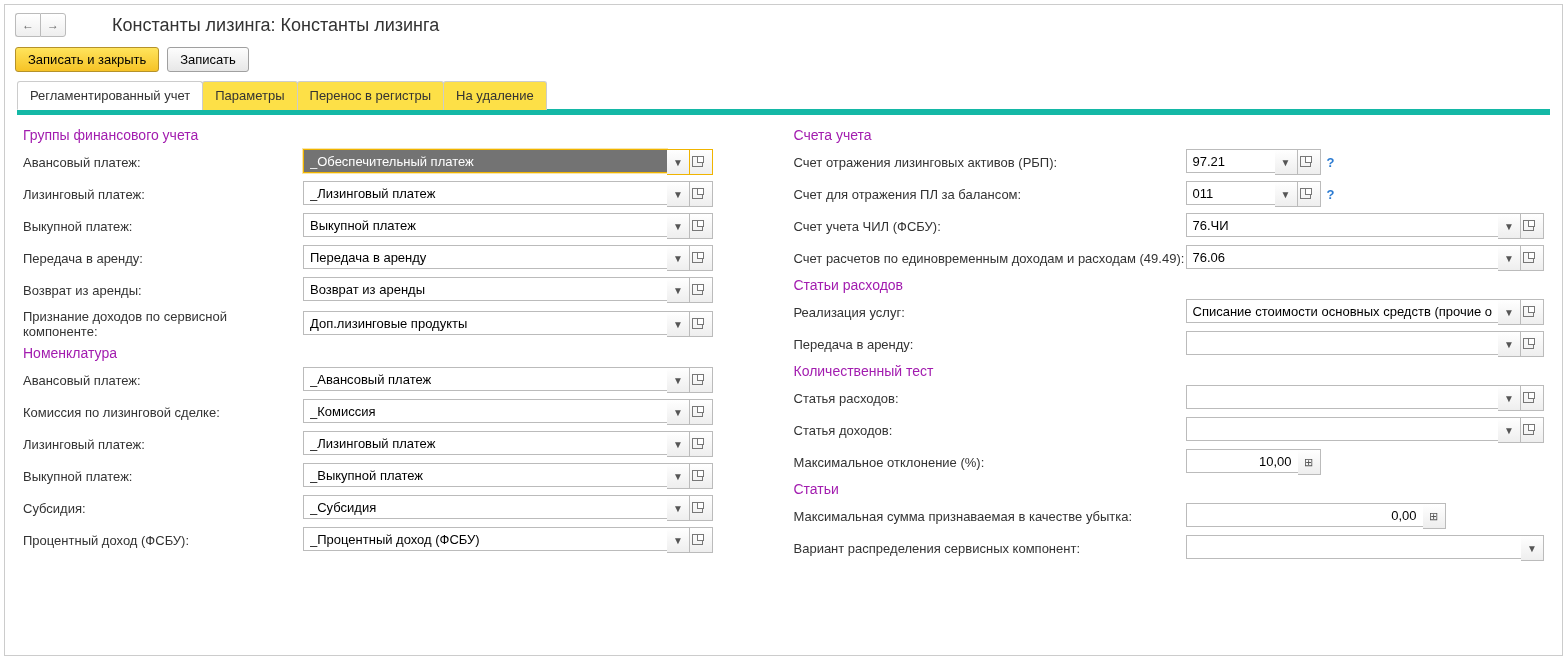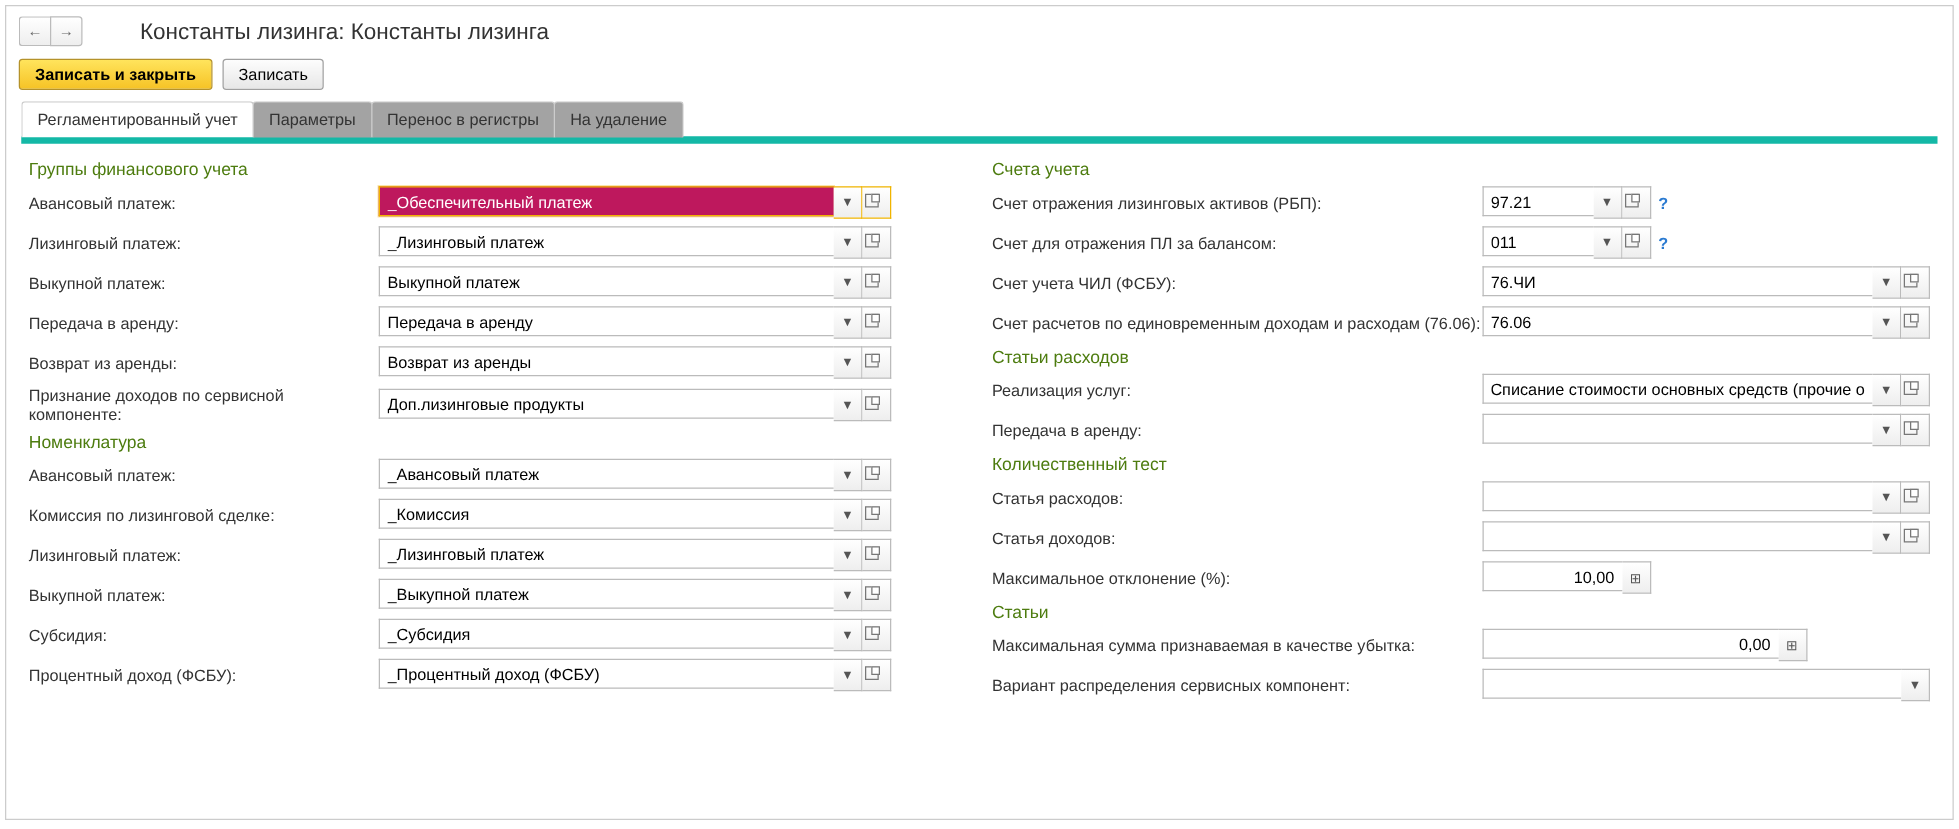--- a/index.html
+++ b/index.html
@@ -5,35 +5,35 @@
 html,body{margin:0;padding:0;font-family:Arial,sans-serif;font-size:13px;color:#333;background:#fff}
 .wrap{border:1px solid #ccc;margin:4px;min-height:650px;position:relative}
 .toolbar{display:flex;align-items:center;gap:6px;padding:8px 10px 0 10px}
 .navbtn{width:24px;height:22px;border:1px solid #bbb;background:linear-gradient(#fff,#eee);border-radius:3px;display:inline-flex;align-items:center;justify-content:center;cursor:pointer;font-size:12px;color:#666}
 .nav-grp{display:flex}
 .nav-grp .navbtn:first-child{border-radius:3px 0 0 3px;border-right:none}
 .nav-grp .navbtn:last-child{border-radius:0 3px 3px 0}
 .title{font-size:18px;margin-left:40px}
 .actions{display:flex;gap:8px;padding:10px 10px 8px 10px}
 .btn{border:1px solid #a0a0a0;background:linear-gradient(#fdfdfd,#e7e7e7);border-radius:3px;padding:4px 12px;cursor:pointer;font-size:13px}
-.btn.primary{background:linear-gradient(#ffe45c,#f6c326);border-color:#b5922a;font-weight:bold}
+.btn.primary{background:linear-gradient(#ffe45c,#f6c326);border-color:#b5922a;font-weight:normal}
 .tabs{display:flex;border-bottom:6px solid #14b8a6;margin:0 12px}
-.tab{padding:6px 12px;border:1px solid #ccc;border-bottom:none;background:#a3a3a3;margin-right:-1px;cursor:pointer;position:relative;top:1px;border-radius:3px 3px 0 0}
+.tab{padding:6px 12px;border:1px solid #ccc;border-bottom:none;background:#fde047;margin-right:-1px;cursor:pointer;position:relative;top:1px;border-radius:3px 3px 0 0}
 .tab.active{background:#fff;border-bottom:1px solid #fff}
 .content{display:flex;gap:20px;padding:8px 18px}
 .col{flex:1}
-.sect{color:#4d7c0f;font-size:14px;margin:4px 0 6px 0}
+.sect{color:#a21caf;font-size:14px;margin:4px 0 6px 0}
 .row{display:flex;align-items:center;margin-bottom:6px;min-height:26px}
 .lbl{width:280px;flex-shrink:0}
 .col2 .lbl{width:392px}
 .fld{display:flex;flex:1;max-width:410px}
 .col2 .fld{max-width:410px}
 .fld.narrow{max-width:135px}
 .inp{flex:1;height:22px;border:1px solid #bbb;border-right:none;padding:0 6px;font-size:13px;background:#fff;min-width:0}
-.inp.sel{background:#be185d;color:#fff}
+.inp.sel{background:#737373;color:#fff}
 .inp.num{text-align:right}
 .fbtn{width:22px;height:24px;border:1px solid #bbb;border-left:none;background:linear-gradient(#fff,#eee);display:inline-flex;align-items:center;justify-content:center;cursor:pointer;font-size:10px;color:#555}
 .fbtn:first-of-type{border-left:none}
 .fld-focus .inp{border:1px solid #f0b400;border-right:none;box-shadow:0 0 0 1px #f0b40055}
 .fld-focus .fbtn{border-color:#f0b400}
 .help{color:#2a7ad1;margin-left:6px;cursor:pointer;font-weight:bold}
 .open-ico::before{content:"";display:inline-block;width:9px;height:9px;border:1px solid #777;position:relative}
 .open-ico::after{content:"";display:inline-block;width:5px;height:5px;border:1px solid #777;background:#fff;position:relative;left:-6px;top:-4px}
 .calc-ico{font-size:11px}
 </style>
@@ -233,21 +233,21 @@
         <div class="fld">
           <input class="inp" value="76.ЧИ" style="">
           <div class="fbtn">▼</div>
           <div class="fbtn">
               <span class="open-ico"></span>
             </div>
         </div>
       </div>
 
       <div class="row">
-        <div class="lbl">Счет расчетов по единовременным доходам и расходам (76.06):</div>
+        <div class="lbl">Счет расчетов по единовременным доходам и расходам (49.49):</div>
         <div class="fld">
           <input class="inp" value="76.06" style="">
           <div class="fbtn">▼</div>
           <div class="fbtn">
               <span class="open-ico"></span>
             </div>
         </div>
       </div>
 
       <div class="sect">Статьи расходов</div>

